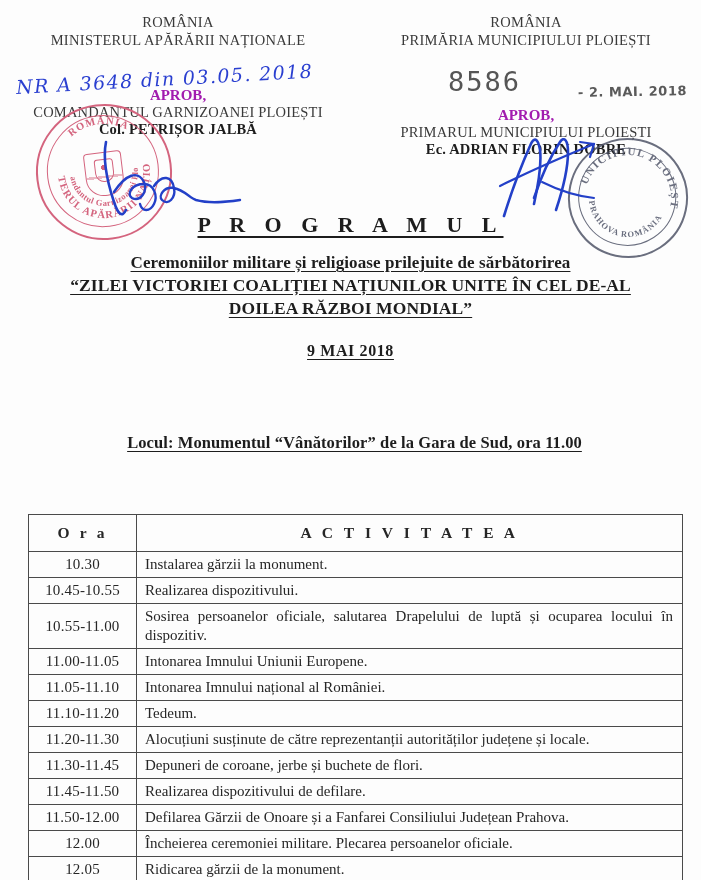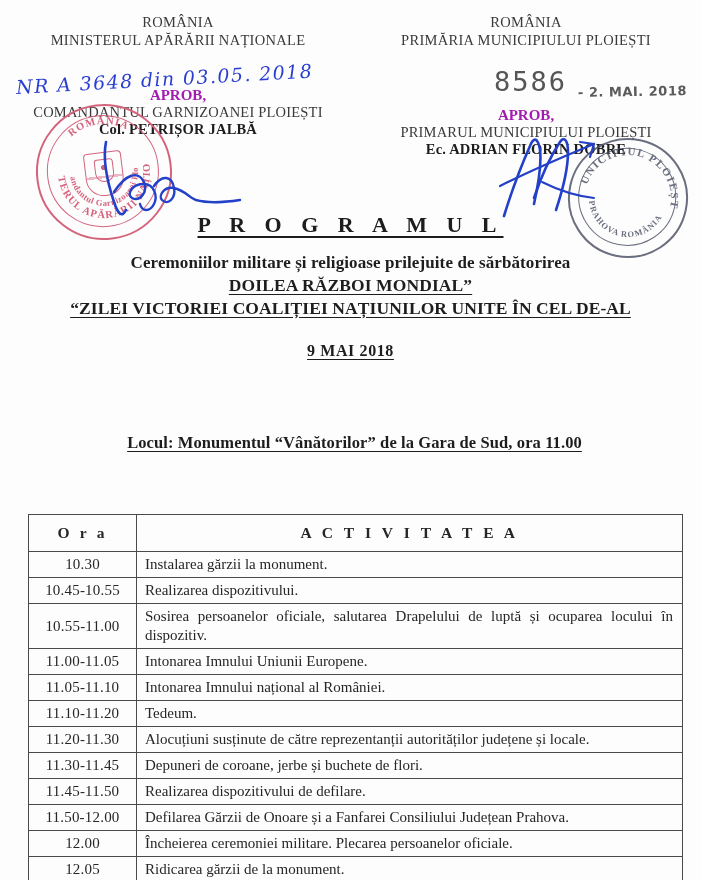--- a/index.html
+++ b/index.html
@@ -76,21 +76,21 @@
     color: #2a3fd0;
     transform: rotate(-3.2deg);
     transform-origin: left center;
     letter-spacing: 1.4px;
     white-space: nowrap;
   }
 
   
   .reg-typed {
     position: absolute;
-    left: 494px;
+    left: 448px;
     top: 52px;
     font-family: "DejaVu Sans Mono", monospace;
     font-size: 27px;
     letter-spacing: 2px;
     color: #555;
   }
   .date-stamp {
     position: absolute;
     left: 578px;
     top: 70px;
@@ -196,20 +196,21 @@
     letter-spacing: 7px;
     text-decoration: underline;
     text-underline-offset: 4px;
     color: #1d1d1d;
     margin-bottom: 14px;
   }
   .subtitle-lead {
     font-weight: bold;
     font-size: 17px;
     letter-spacing: 0.1px;
+    text-decoration: underline;
     text-underline-offset: 3px;
     color: #1d1d1d;
     line-height: 22px;
     text-align: center;
   }
   .subtitle-caps {
     font-weight: bold;
     font-size: 17.5px;
     letter-spacing: 0.1px;
     text-decoration: underline;
@@ -381,22 +382,22 @@
     <path d="M6 88 C14 62, 24 36, 32 18 C36 8, 40 10, 42 22 C44 38, 40 58, 36 76" stroke-width="2.6"></path>
     <path d="M36 70 C44 46, 54 26, 62 14 C66 8, 70 12, 70 24 C70 44, 64 64, 58 82" stroke-width="2.6"></path>
     <path d="M2 58 C30 44, 62 30, 96 16" stroke-width="2.2"></path>
     <path d="M96 16 L82 14 M96 16 L92 29" stroke-width="2.2"></path>
     <path d="M44 54 C60 62, 78 68, 96 70" stroke-width="2"></path>
   </svg>
 
   <div class="title-block">
     <div class="doc-title">P R O G R A M U L</div>
     <div class="subtitle-lead">Ceremoniilor militare și religioase prilejuite de sărbătorirea</div>
+    <div class="subtitle-caps">“ZILEI VICTORIEI COALIȚIEI NAȚIUNILOR UNITE ÎN CEL DE-AL</div>
     <div class="subtitle-caps">DOILEA RĂZBOI MONDIAL”</div>
-    <div class="subtitle-caps">“ZILEI VICTORIEI COALIȚIEI NAȚIUNILOR UNITE ÎN CEL DE-AL</div>
     <div class="event-date">9 MAI 2018</div>
   </div>
 
   <div class="location-line">Locul: Monumentul “Vânătorilor” de la Gara de Sud,  ora 11.00</div>
 
   <div class="schedule-wrap">
     <table class="schedule">
       <colgroup>
           <col class="c-time">
           <col>

